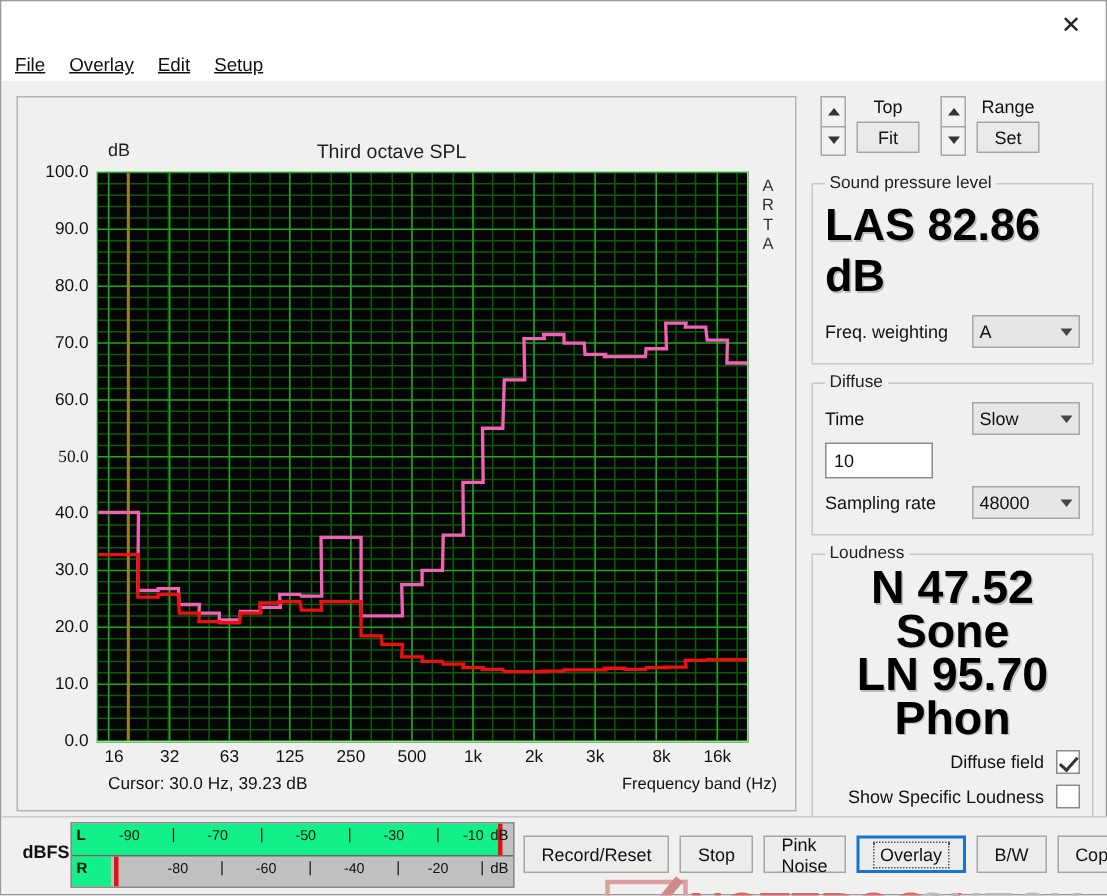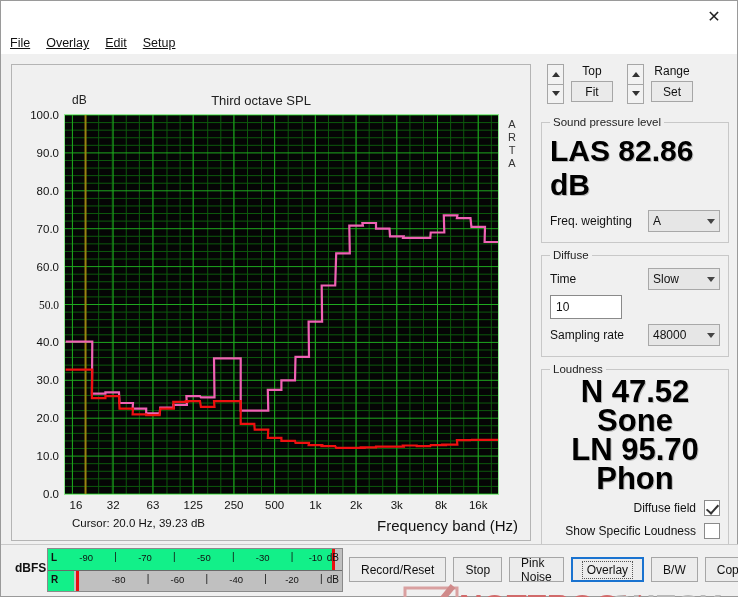--- a/index.html
+++ b/index.html
@@ -44,21 +44,21 @@
   .arta div { }
 
   .ylabels { position:absolute; left:0; top:0; width:50px; }
   .ylabels div { position:absolute; right:3px; font-size:11.5px; color:#111;
                  transform:translateY(-50%); white-space:nowrap; }
   .xlabels { position:absolute; left:0; top:0; width:100%; }
   .xlabels div { position:absolute; font-size:11.5px; color:#111;
                  transform:translateX(-50%); white-space:nowrap; }
 
   .cursor-text { position:absolute; left:60px; top:452px; font-size:11.5px; color:#111; }
-  .freq-label { position:absolute; right:12px; top:452px; font-size:15px; color:#111; }
+  .freq-label { position:absolute; right:12px; top:452px; font-size:11px; color:#111; }
 
   
   .right { position:absolute; left:536px; top:6px; width:196px; }
   .spinrow { display:flex; gap:14px; padding:4px 6px 8px 10px; }
   .spingrp { display:flex; align-items:flex-start; gap:7px; }
   .spin { width:17px; height:40px; display:flex; flex-direction:column; }
   .spin div { flex:1; border:1px solid #a6a6a6; background:#f2f2f2;
               display:flex; align-items:center; justify-content:center; }
   .spin div:first-child { border-bottom:none; }
   .arrow-u { width:0;height:0;border-left:4px solid transparent;border-right:4px solid transparent;border-bottom:5px solid #333; }
@@ -276,21 +276,21 @@
             <line x1="291.073320422" y1="0" x2="291.073320422" y2="379" stroke="#1fa81f" stroke-width="1"></line>
             <line x1="331.7933488763709" y1="0" x2="331.7933488763709" y2="379" stroke="#1fa81f" stroke-width="1"></line>
             <line x1="372.51337733074183" y1="0" x2="372.51337733074183" y2="379" stroke="#1fa81f" stroke-width="1"></line>
             <line x1="413.2334057851127" y1="0" x2="413.2334057851127" y2="379" stroke="#1fa81f" stroke-width="1"></line>
             <line x1="20.53530732762482" y1="0" x2="20.53530732762482" y2="379" stroke="#9a8410" stroke-width="2"></line>
             <path d="M0.6 226.6 L14.2 226.6 L13.7 226.6 L27.3 226.6 L26.9 278.6 L40.4 278.6 L40.4 277.4 L54.0 277.4 L54.5 288.0 L68.0 288.0 L67.6 293.7 L81.2 293.7 L81.2 298.3 L94.7 298.3 L95.2 292.6 L108.8 292.6 L108.3 289.9 L121.9 289.9 L121.4 281.2 L135.0 281.2 L135.9 282.4 L149.5 282.4 L149.0 243.3 L162.6 243.3 L162.1 243.3 L175.7 243.3 L175.7 295.6 L189.3 295.6 L189.7 295.6 L203.3 295.6 L202.8 274.8 L216.4 274.8 L216.4 265.3 L230.0 265.3 L230.5 241.8 L244.0 241.8 L243.6 206.6 L257.1 206.6 L256.7 170.5 L270.2 170.5 L271.2 138.3 L284.8 138.3 L284.3 110.7 L297.9 110.7 L297.4 108.0 L311.0 108.0 L311.0 113.7 L324.5 113.7 L325.0 121.3 L338.6 121.3 L338.1 122.8 L351.7 122.8 L351.7 122.8 L365.3 122.8 L365.7 117.5 L379.3 117.5 L378.8 100.4 L392.4 100.4 L391.9 103.1 L405.5 103.1 L406.4 111.8 L420.0 111.8 L419.6 127.0 L433.1 127.0" fill="none" stroke="#F062B4" stroke-width="2.2" stroke-linejoin="miter"></path>
             <path d="M0.6 254.7 L14.2 254.7 L13.7 254.7 L27.3 254.7 L26.9 283.1 L40.4 283.1 L40.4 281.2 L54.0 281.2 L54.5 293.7 L68.0 293.7 L67.6 299.4 L81.2 299.4 L81.2 300.2 L94.7 300.2 L95.2 293.7 L108.8 293.7 L108.3 286.9 L121.9 286.9 L121.4 286.1 L135.0 286.1 L135.9 291.8 L149.5 291.8 L149.0 286.1 L162.6 286.1 L162.1 286.1 L175.7 286.1 L175.7 308.9 L189.3 308.9 L189.7 314.6 L203.3 314.6 L202.8 322.9 L216.4 322.9 L216.4 325.9 L230.0 325.9 L230.5 327.8 L244.0 327.8 L243.6 330.1 L257.1 330.1 L256.7 331.2 L270.2 331.2 L271.2 332.8 L284.8 332.8 L284.3 332.8 L297.9 332.8 L297.4 332.4 L311.0 332.4 L311.0 331.6 L324.5 331.6 L325.0 331.6 L338.6 331.6 L338.1 330.5 L351.7 330.5 L351.7 331.2 L365.3 331.2 L365.7 330.1 L379.3 330.1 L378.8 329.7 L392.4 329.7 L391.9 325.2 L405.5 325.2 L406.4 324.8 L420.0 324.8 L419.6 324.8 L433.1 324.8" fill="none" stroke="#EE1010" stroke-width="2.2" stroke-linejoin="miter"></path>
           </svg>
       </div>
 
-      <div class="cursor-text">Cursor:   20.0 Hz, 39.23 dB</div>
+      <div class="cursor-text">Cursor:   30.0 Hz, 39.23 dB</div>
       <div class="freq-label">Frequency band (Hz)</div>
     </div>
 
     <div class="right">
 
       <div class="spinrow">
         <div class="spingrp">
           <div class="spin">
             <div>
                 <i class="arrow-u"></i>

